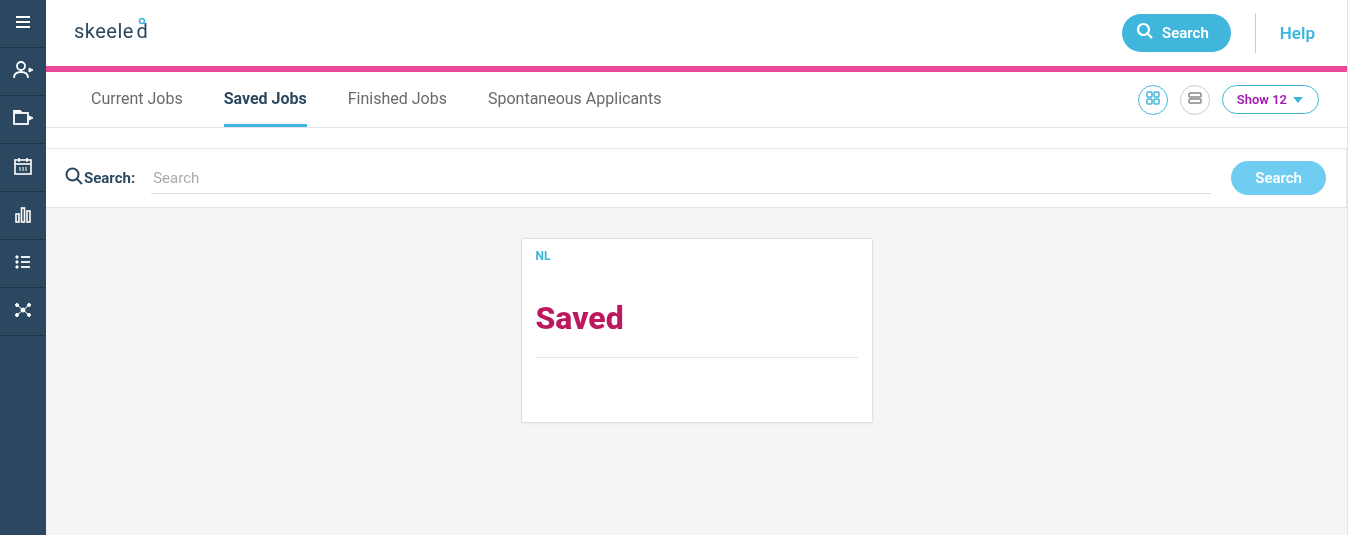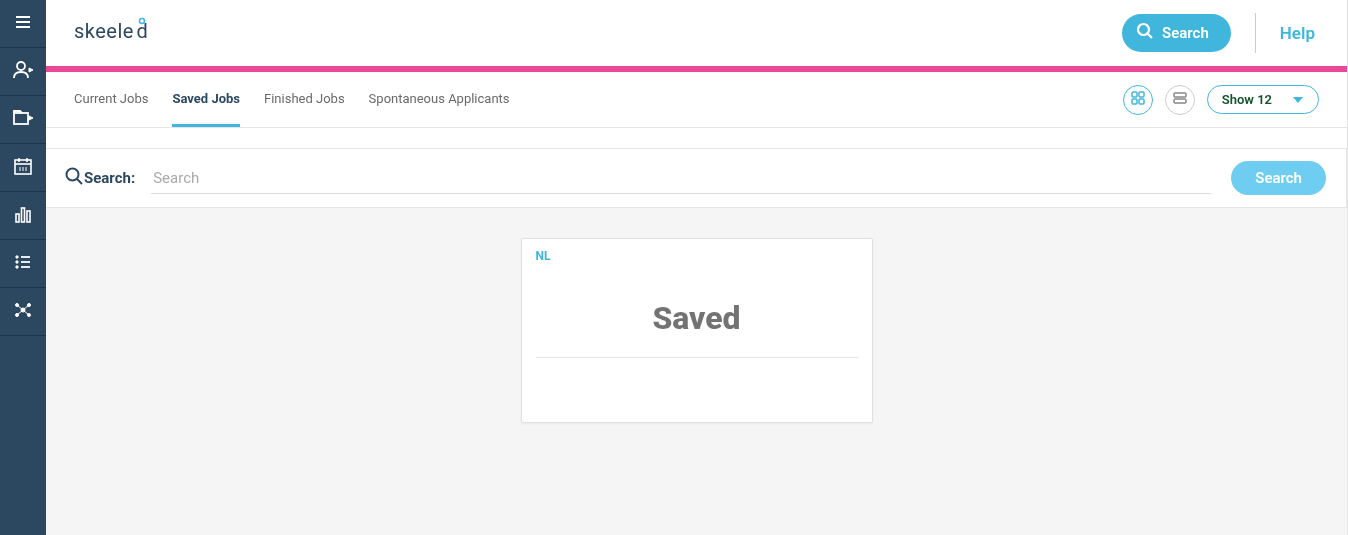--- a/index.html
+++ b/index.html
@@ -97,27 +97,28 @@
       justify-content: space-between;
     }
     .tabs {
       display: flex;
       gap: 24px;
       align-items: flex-end;
       height: 100%;
     }
     .tab {
       color: #6a6a6a;
-      font-size: 13px;
+      font-size: 16px;
       cursor: pointer;
       height: 100%;
       display: flex;
       align-items: center;
       padding-bottom: 0;
       border-bottom: 3px solid transparent;
+      margin-left: 17px;
     }
     .tab.active {
       color: #2c4860;
       font-weight: 700;
       border-bottom: 3px solid #40b6dc;
     }
     .tabs-right {
       display: flex;
       align-items: center;
       gap: 12px;
@@ -137,27 +138,27 @@
       border-color: #40b6dc;
     }
     .view-btn.active svg {
       stroke: #40b6dc;
       fill: #40b6dc;
     }
     .show-btn {
       border: 1px solid #40b6dc;
       border-radius: 18px;
       padding: 6px 14px;
-      color: #14532d;
+      color: #a21caf;
       font-size: 13px;
       font-weight: 600;
       cursor: pointer;
       display: flex;
       align-items: center;
-      gap: 20px;
+      gap: 5px;
       background: #fff;
     }
     .search-row {
       height: 60px;
       border: 1px solid #e5e5e5;
       border-left: none;
       margin-top: 20px;
       margin-left: 0;
       display: flex;
       align-items: center;
@@ -231,22 +232,21 @@
     }
     .card-tag {
       color: #40b6dc;
       font-weight: 700;
       font-size: 12px;
       margin-bottom: 20px;
     }
     .card-status {
       font-size: 32px;
       font-weight: 800;
-      color: #737373;
-      text-align: center;
+      color: #be185d;
       padding: 16px 0 20px;
     }
     .card-divider {
       height: 1px;
       background: #e5e5e5;
       margin: 0;
     }
     .card-footer {
       height: 44px;
     }

